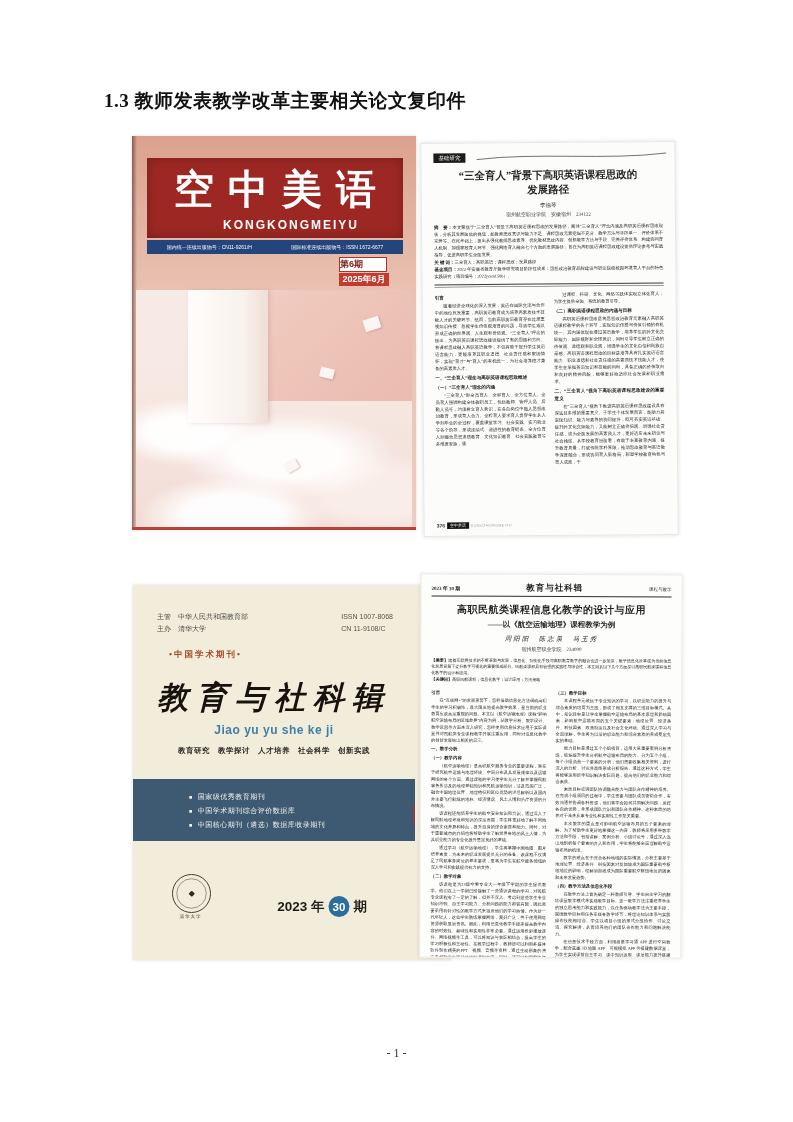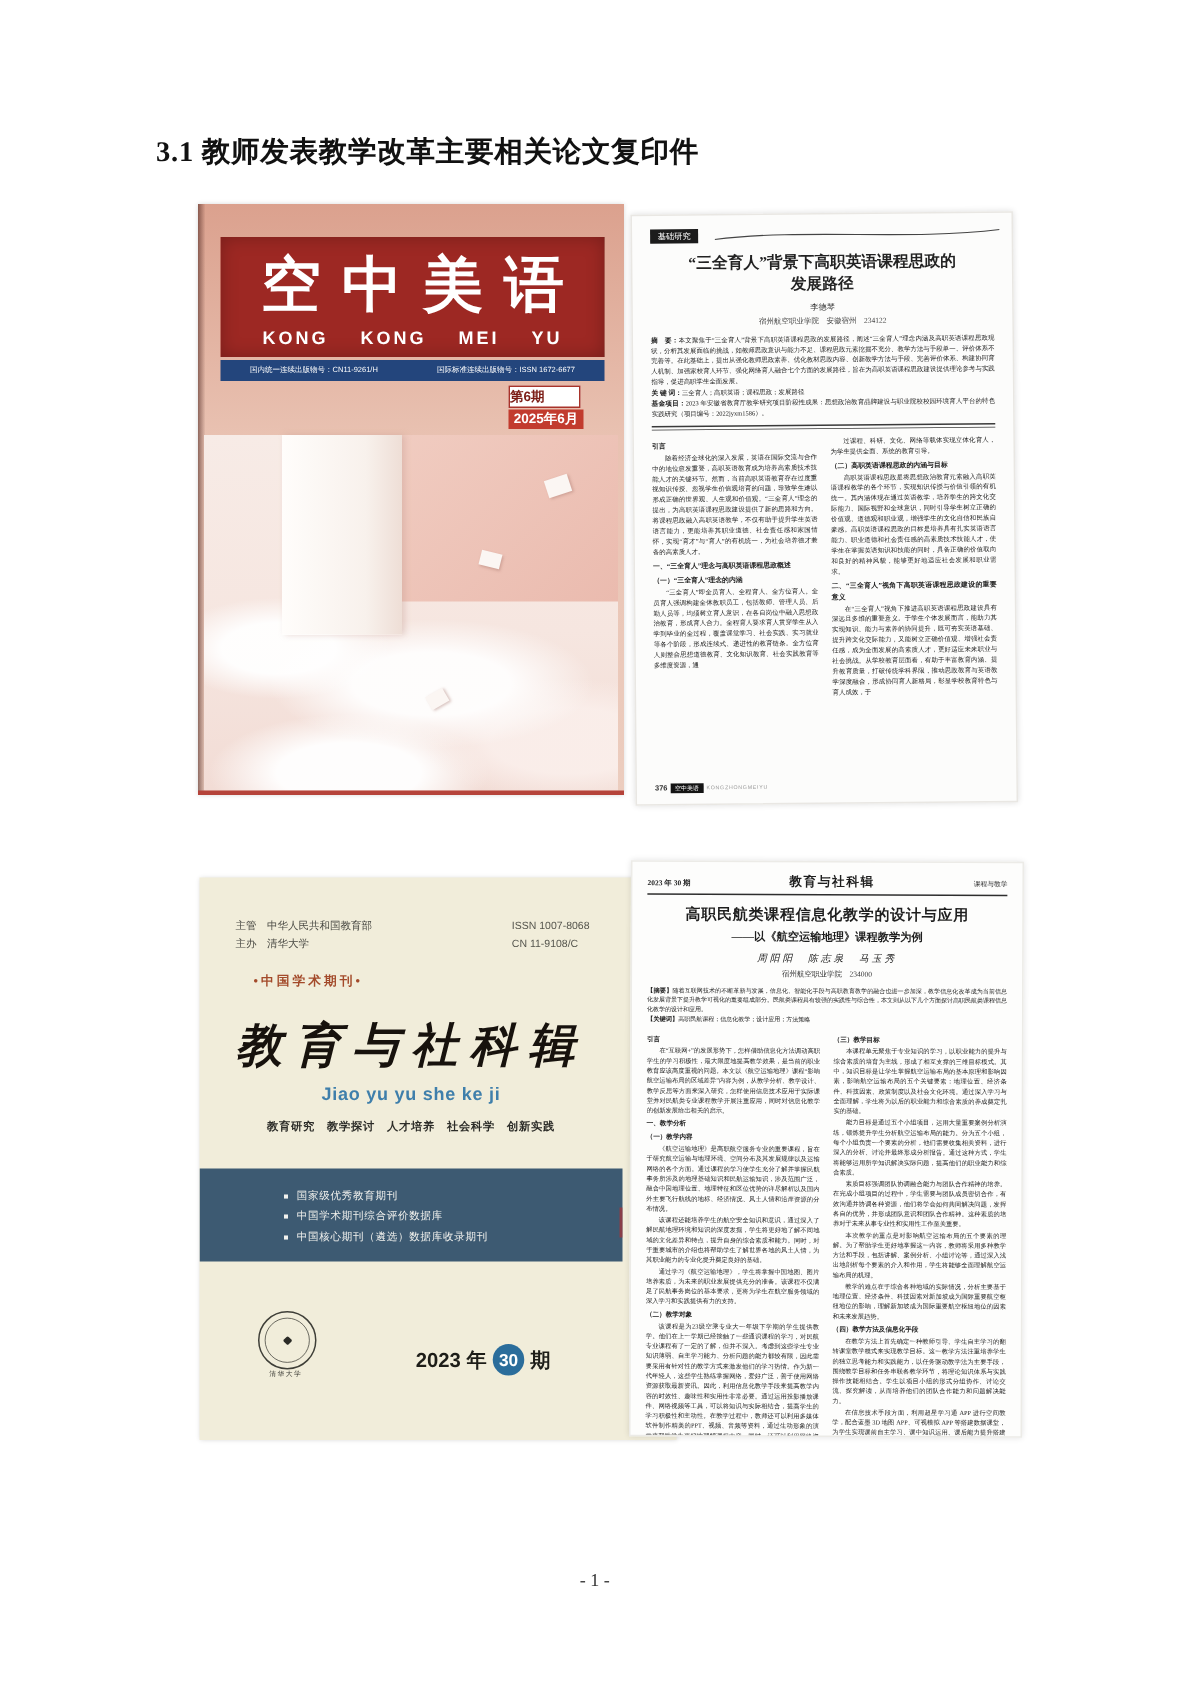--- a/index.html
+++ b/index.html
@@ -16,22 +16,22 @@
   
   #scan-mag{left:132px;top:136px;width:284px;height:394px;
     background:linear-gradient(180deg,#dba18e 0%,#e9c2b2 40%,#eccdbf 100%);
     box-shadow:0 0 3px rgba(0,0,0,.15);}
   #scan-mag .spine{position:absolute;left:0;top:0;bottom:0;width:5px;
     background:linear-gradient(90deg,rgba(70,30,25,.55),rgba(70,30,25,0));}
   #scan-mag .redblock{position:absolute;left:15px;right:13px;top:22px;height:80px;
     background:#9d2823;box-shadow:inset 0 0 12px rgba(0,0,0,.25);}
   .mag-title{margin-top:4px;text-align:center;color:#fff;font-weight:bold;font-size:40px;
     letter-spacing:14px;padding-left:14px;font-family:"Liberation Serif",serif;line-height:56px;}
-  .mag-pinyin{display:flex;justify-content:space-between;padding:0 28px;color:#fff;
-    font-family:"Liberation Sans",sans-serif;font-weight:bold;font-size:12px;letter-spacing:2px;}
+  .mag-pinyin{display:flex;padding:0 28px;color:#fff;
+    font-family:"Liberation Sans",sans-serif;font-weight:bold;font-size:12px;letter-spacing:2px;margin-left:48px;}
   #scan-mag .bluebar{position:absolute;left:15px;right:13px;top:104px;height:14px;background:#23457c;overflow:hidden;}
   .bluebar-inner{width:200%;height:28px;line-height:28px;transform:scale(.5);transform-origin:0 0;
     display:flex;justify-content:space-around;color:#fff;font-size:10px;
     font-family:"Liberation Sans",sans-serif;white-space:nowrap;}
   .issue-box{position:absolute;right:29px;top:121px;width:46px;height:13px;background:#fff;
     border:1px solid #a8332a;color:#7c1d16;font-size:9px;line-height:13px;text-align:left;font-weight:bold;
     font-family:"Liberation Sans",sans-serif;}
   .date-box{position:absolute;right:27px;top:137px;width:50px;height:13px;background:#c23b2e;
     color:#fff;font-size:9px;line-height:13px;text-align:center;font-weight:bold;
     font-family:"Liberation Sans",sans-serif;}
@@ -125,21 +125,21 @@
   .a2-cols{display:flex;gap:18px;margin-top:9px;}
   .a2-col{flex:1;font-size:8.4px;line-height:1.58;text-align:justify;color:#222;}
   .a2-col p{margin:0 0 2px;text-indent:2em;}
   .a2-h{font-weight:bold;font-size:8.8px;margin:4px 0 2px;}
 </style>
 </head>
 <body>
 
 <div id="page">
 
-  <div class="doc-heading">3.1 教师发表教学改革主要相关论文复印件</div>
+  <div class="doc-heading">1.3 教师发表教学改革主要相关论文复印件</div>
 
   <div id="scan-mag" class="scan">
     <div class="spine"></div>
     <div class="redblock">
       <div class="mag-title">空中美语</div>
       <div class="mag-pinyin">
         <span>KONG</span>
         <span>KONG</span>
         <span>MEI</span>
         <span>YU</span>

